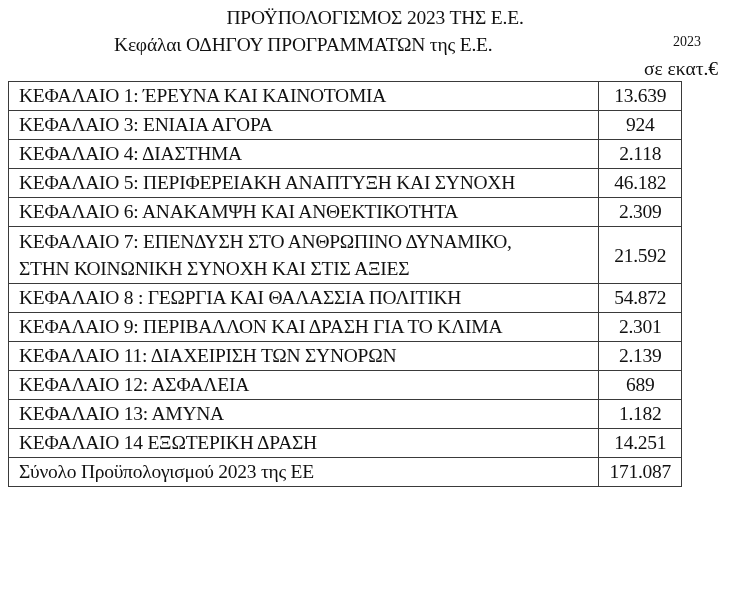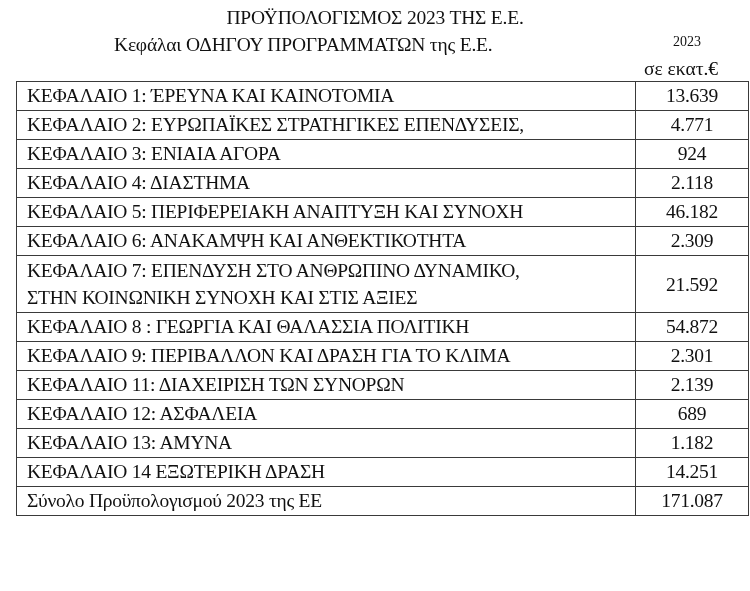--- a/index.html
+++ b/index.html
@@ -41,22 +41,22 @@
   }
   .unit {
     position: absolute;
     top: 58px;
     left: 644px;
     font-size: 19.5px;
   }
   table.budget {
     position: absolute;
     top: 81px;
-    left: 16px;
-    width: 733px;
+    left: 8px;
+    width: 674px;
     border-collapse: collapse;
     font-size: 19.5px;
     letter-spacing: -0.25px;
   }
   table.budget td {
     border: 1.5px solid #3a3a3a;
     padding: 0 8px 0 10px;
     height: 28px;
     line-height: 24px;
     vertical-align: middle;
@@ -80,24 +80,20 @@
 <div class="title">ΠΡΟΫΠΟΛΟΓΙΣΜΟΣ 2023 ΤΗΣ Ε.Ε.</div>
 <div class="subtitle">Κεφάλαι ΟΔΗΓΟΥ ΠΡΟΓΡΑΜΜΑΤΩΝ της Ε.Ε.</div>
 <div class="year">2023</div>
 <div class="unit">σε εκατ.€</div>
 
 <table class="budget">
   <tbody>
     <tr>
       <td class="label">ΚΕΦΑΛΑΙΟ 1: ΈΡΕΥΝΑ ΚΑΙ ΚΑΙΝΟΤΟΜΙΑ</td>
       <td class="value">13.639</td>
-    </tr>
-    <tr>
-      <td class="label">ΚΕΦΑΛΑΙΟ 2: ΕΥΡΩΠΑΪΚΕΣ ΣΤΡΑΤΗΓΙΚΕΣ ΕΠΕΝΔΥΣΕΙΣ,</td>
-      <td class="value">4.771</td>
     </tr>
     <tr>
       <td class="label">ΚΕΦΑΛΑΙΟ 3: ΕΝΙΑΙΑ ΑΓΟΡΑ</td>
       <td class="value">924</td>
     </tr>
     <tr>
       <td class="label">ΚΕΦΑΛΑΙΟ 4: ΔΙΑΣΤΗΜΑ</td>
       <td class="value">2.118</td>
     </tr>
     <tr>

